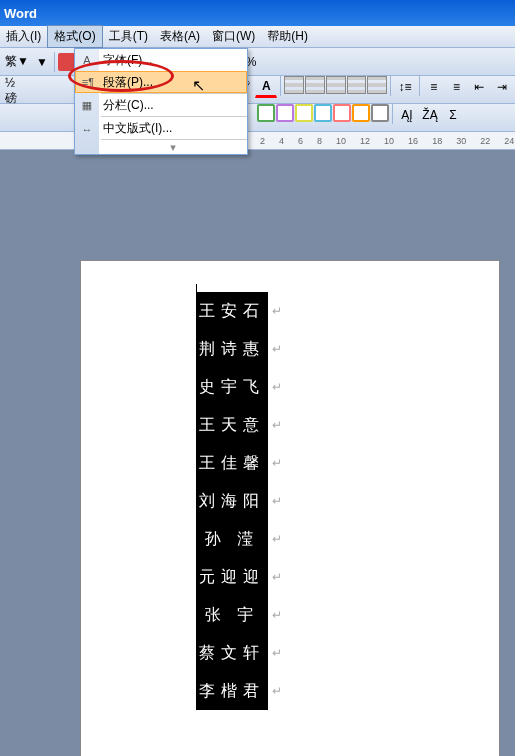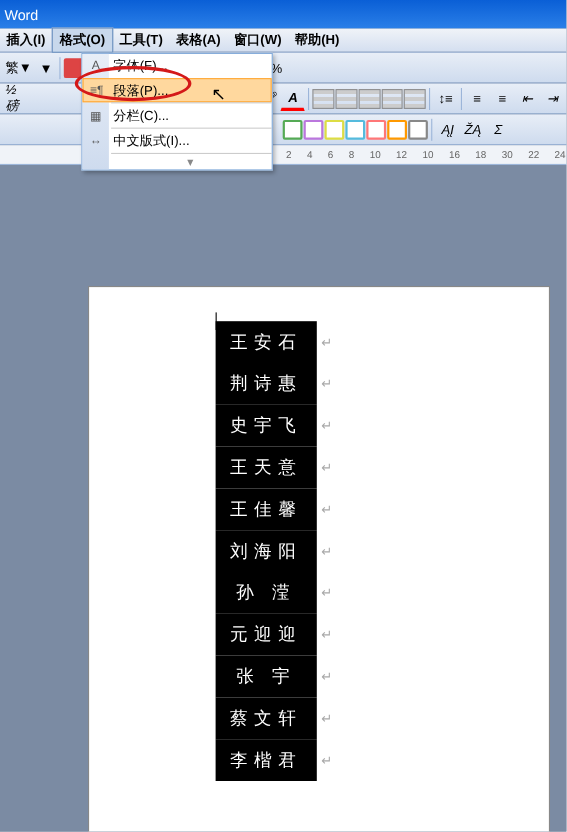--- a/index.html
+++ b/index.html
@@ -1,51 +1,51 @@
 <!DOCTYPE html>
 <html><head>
 <meta charset="utf-8">
 <style>
 * { margin: 0; padding: 0; box-sizing: border-box; font-family: "Microsoft YaHei", SimSun, sans-serif; }
 body { width: 515px; height: 756px; background: #7b8ba3; overflow: hidden; }
 
-.titlebar { height: 26px; background: linear-gradient(#0a5fd6, #2a7fe8); color: #fff; display: flex; align-items: center; padding-left: 4px; font-size: 13px; font-weight: normal; }
+.titlebar { height: 26px; background: linear-gradient(#0a5fd6, #2a7fe8); color: #fff; display: flex; align-items: center; padding-left: 4px; font-size: 13px; font-weight: bold; }
 
 .menubar { height: 22px; background: linear-gradient(#f0f3f8, #d4dff0); display: flex; align-items: center; border-bottom: 1px solid #9cb5d9; }
-.menu-item { padding: 2px 6px; font-size: 12px; cursor: pointer; font-weight: bold; }
+.menu-item { padding: 2px 6px; font-size: 12px; cursor: pointer; }
 .menu-item.active { background: #c8d8ec; border: 1px solid #6a8fbf; }
 
 .toolbar { height: 28px; background: linear-gradient(#e8eef7, #cedbee); display: flex; align-items: center; padding: 0 2px; border-bottom: 1px solid #9cb5d9; gap: 1px; }
 .tb-btn { width: 22px; height: 22px; display: inline-flex; align-items: center; justify-content: center; font-size: 12px; background: transparent; border: 1px solid transparent; cursor: pointer; }
 .tb-sep { width: 1px; height: 20px; background: #9cb5d9; margin: 0 2px; }
 .tb-text { font-size: 12px; padding: 0 3px; }
 .zoom { font-size: 12px; padding: 0 2px; }
 
-.toolbar2 { height: 28px; background: linear-gradient(#e8eef7, #cedbee); display: flex; align-items: center; padding: 0 2px; border-bottom: 1px solid #9cb5d9; gap: 1px; font-style: italic; }
+.toolbar2 { height: 28px; background: linear-gradient(#e8eef7, #cedbee); display: flex; padding: 0 2px; border-bottom: 1px solid #9cb5d9; gap: 1px; }
 .icon-sq { width: 20px; height: 18px; border: 1px solid #888; display: inline-flex; align-items: center; justify-content: center; font-size: 10px; }
 .icon-just { background: linear-gradient(to bottom, #ccc 20%, transparent 20%, transparent 40%, #ccc 40%, #ccc 60%, transparent 60%, transparent 80%, #ccc 80%); }
 
 .ruler { height: 18px; background: #f0f3f8; border-bottom: 1px solid #9cb5d9; display: flex; align-items: center; font-size: 9px; color: #666; padding-left: 260px; overflow: hidden; }
 .ruler span { margin-right: 14px; }
 
 .dropdown { position: absolute; top: 48px; left: 74px; width: 174px; background: #fff; border: 1px solid #7ba5d8; box-shadow: 2px 2px 4px rgba(0,0,0,0.3); z-index: 100; }
 .dd-iconcol { position: absolute; left: 0; top: 0; bottom: 0; width: 24px; background: linear-gradient(#e8eef7, #cedbee); }
 .dd-item { position: relative; height: 22px; display: flex; align-items: center; padding-left: 28px; font-size: 12px; cursor: pointer; }
 .dd-item.highlighted { background: #ffd89e; border: 1px solid #ffa835; padding-left: 27px; }
 .dd-item .arrow { position: absolute; right: 6px; font-size: 10px; }
 .dd-sep { position: relative; height: 1px; margin-left: 26px; background: #ccc; }
 .dd-icon { position: absolute; left: 4px; width: 16px; height: 16px; display: flex; align-items: center; justify-content: center; font-size: 11px; color: #555; z-index: 2; }
 .dd-expand { position: relative; height: 14px; display: flex; align-items: center; justify-content: center; padding-left: 24px; font-size: 11px; color: #888; cursor: pointer; }
 
 .circle-annot { position: absolute; top: 60px; left: 68px; width: 106px; height: 32px; border: 3px solid #d41919; border-radius: 50%; z-index: 200; pointer-events: none; }
 .cursor-annot { position: absolute; top: 76px; left: 192px; z-index: 201; font-size: 16px; color: #000; pointer-events: none; }
 
 .docarea { position: relative; background: #7b8ba3; height: 632px; overflow: hidden; }
 .page { position: absolute; top: 110px; left: 80px; width: 420px; height: 520px; background: #fff; border: 1px solid #888; }
-.sel { position: absolute; top: 142px; left: 196px; width: 92px; display: flex; flex-direction: column; }
+.sel { position: absolute; top: 142px; left: 196px; width: 72px; display: flex; flex-direction: column; }
 .sel-line { height: 38px; background: #000; display: flex; align-items: center; justify-content: center; color: #fff; font-size: 16px; letter-spacing: 6px; white-space: nowrap; position: relative; }
 .ret { position: absolute; right: -14px; color: #aaa; font-size: 12px; letter-spacing: 0; }
 .cursor-doc { position: absolute; top: 134px; left: 196px; width: 1px; height: 16px; border-left: 1px solid #000; }
 
 .colored-icon { display: inline-block; width: 18px; height: 18px; border-radius: 2px; }
 </style>
 </head>
 <body>
 
 <div class="titlebar">

